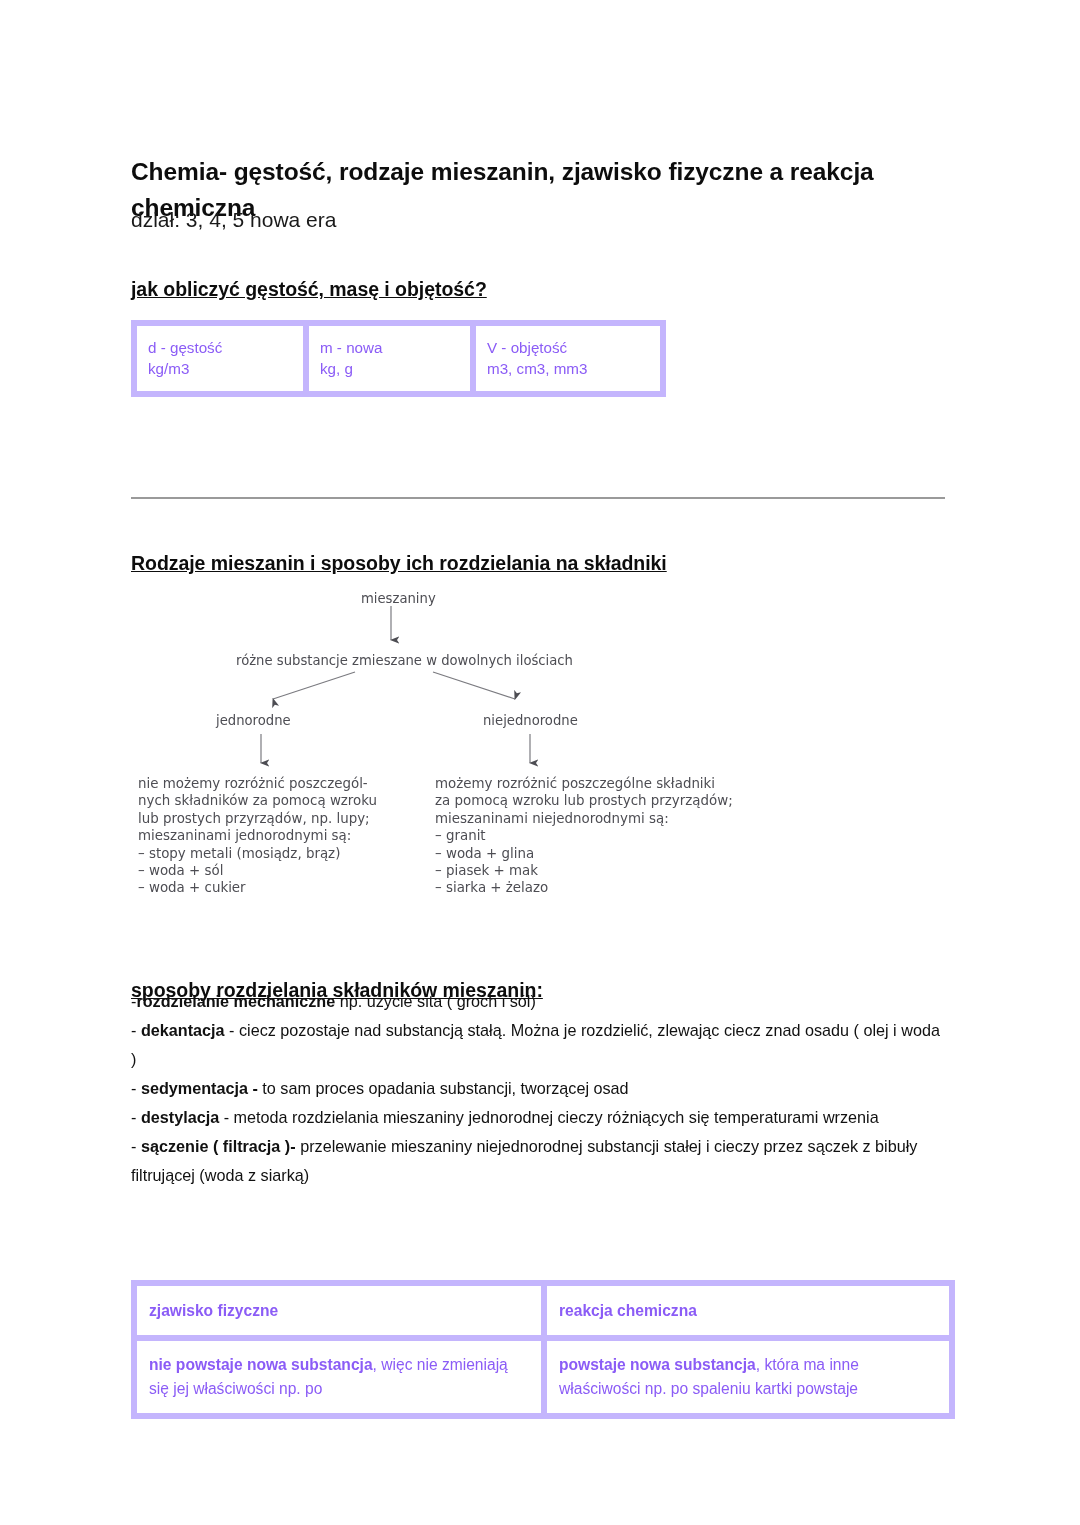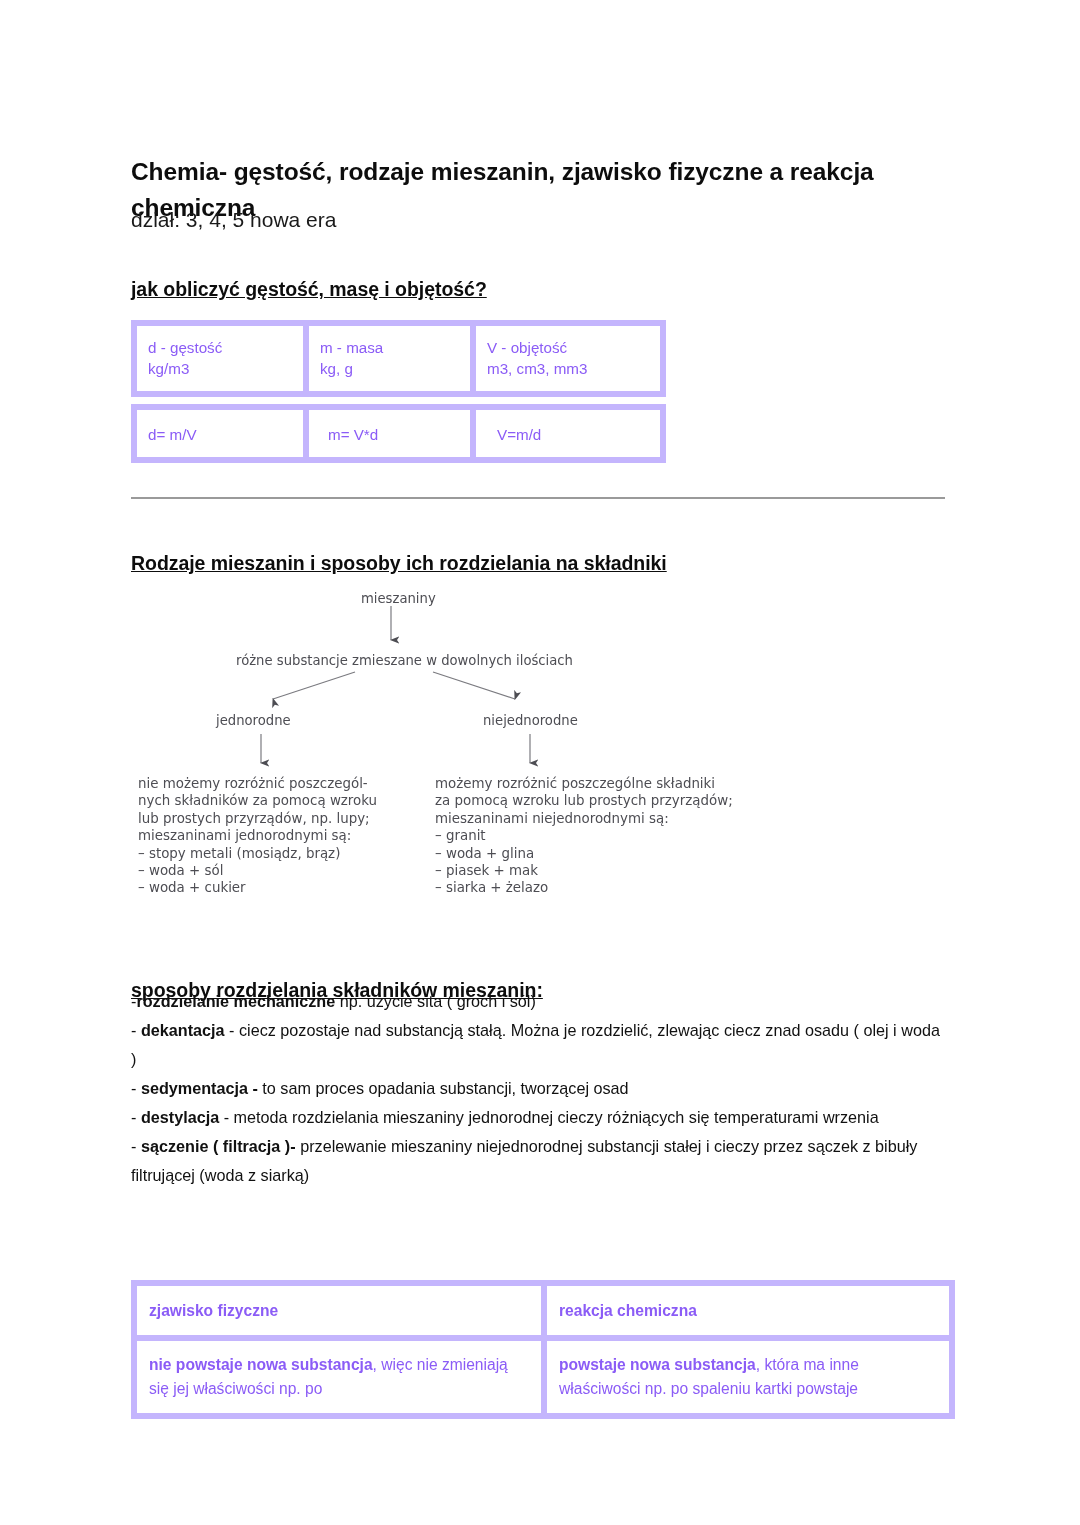--- a/index.html
+++ b/index.html
@@ -172,45 +172,31 @@
         <col class="c2">
         <col class="c3">
       </colgroup>
     <tbody>
       <tr>
         <td>
           <span class="cell-line">d - gęstość</span>
           <span class="cell-line">kg/m3</span>
         </td>
         <td>
-          <span class="cell-line">m - masa</span>
+          <span class="cell-line">m - nowa</span>
           <span class="cell-line">kg, g</span>
         </td>
         <td>
           <span class="cell-line">V - objętość</span>
           <span class="cell-line">m3, cm3, mm3</span>
         </td>
       </tr>
     </tbody>
   </table>
 
-  <table class="tbl" id="tbl-formulas">
-    <colgroup>
-        <col class="c1">
-        <col class="c2">
-        <col class="c3">
-      </colgroup>
-    <tbody>
-      <tr>
-        <td>d= m/V</td>
-        <td class="pad2">m= V*d</td>
-        <td class="pad3">V=m/d</td>
-      </tr>
-    </tbody>
-  </table>
 
   <div class="divider"></div>
 
   <h2 class="h2" id="h-rodzaje">Rodzaje mieszanin i sposoby ich rozdzielania na składniki</h2>
 
   <div class="diagram">
     <svg class="dg-svg" viewBox="0 0 600 330" xmlns="http://www.w3.org/2000/svg">
       <defs>
         <marker id="ah" markerWidth="7" markerHeight="8" refX="3" refY="7" orient="auto">
           <path d="M0,0 L3,8 L6,0 L3,2 Z" fill="#4d4d53"></path>

